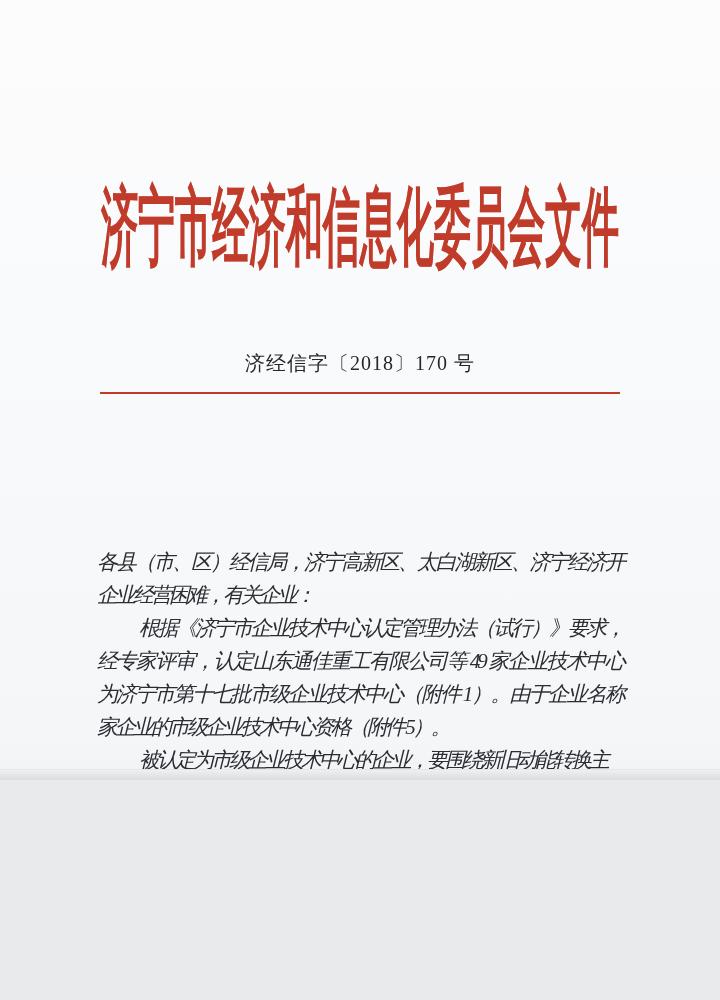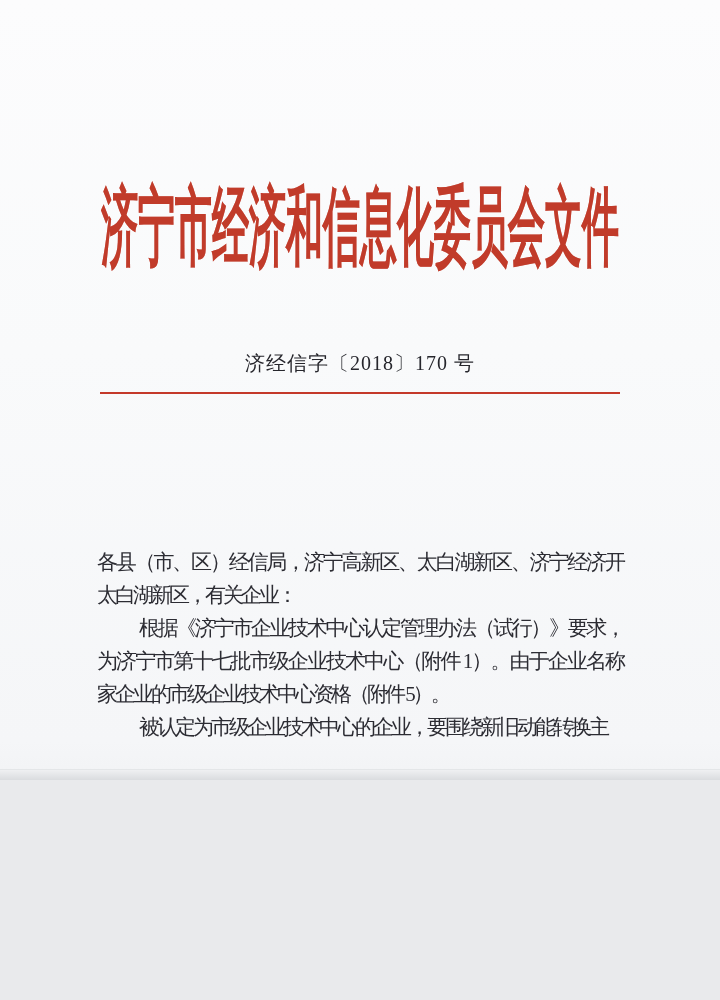--- a/index.html
+++ b/index.html
@@ -84,21 +84,21 @@
     position: absolute;
     top: 546px;
     left: 97px;
     width: 526px;
     font-size: 21px;
     line-height: 33px;
     letter-spacing: -3px;
     color: #2c2c33;
     text-align: justify;
   }
-  .body-line { text-align: justify; }
+  .body-line { text-align: justify; font-style: italic; }
   .jl { text-align-last: justify; }
   .el { text-align-last: left; }
   .ind { text-indent: 42px; }
 
   
   .page-number {
     position: absolute;
     top: 886px;
     left: 0;
     right: 127px;
@@ -129,22 +129,23 @@
     <span class="red-header-text">济宁市经济和信息化委员会文件</span>
   </div>
 
   <div class="doc-number">济经信字〔2018〕170 号</div>
 
   <div class="red-rule"></div>
 
 
   <div class="body-text">
     <div class="body-line jl">各县（市、区）经信局，济宁高新区、太白湖新区、济宁经济开</div>
-    <div class="body-line el">太白湖新区，有关企业：</div>
+    <div class="body-line el">企业经营困难，有关企业：</div>
     <div class="body-line jl ind">根据《济宁市企业技术中心认定管理办法（试行）》要求，</div>
+    <div class="body-line jl">经专家评审，认定山东通佳重工有限公司等 49 家企业技术中心</div>
     <div class="body-line jl">为济宁市第十七批市级企业技术中心（附件 1）。由于企业名称</div>
     <div class="body-line el">家企业的市级企业技术中心资格（附件 5）。</div>
     <div class="body-line el ind">被认定为市级企业技术中心的企业，要围绕新旧动能转换主</div>
   </div>
 
   <div class="page-number">— 1 —</div>
 
   <div class="scan-edge"></div>
 
 </div>

